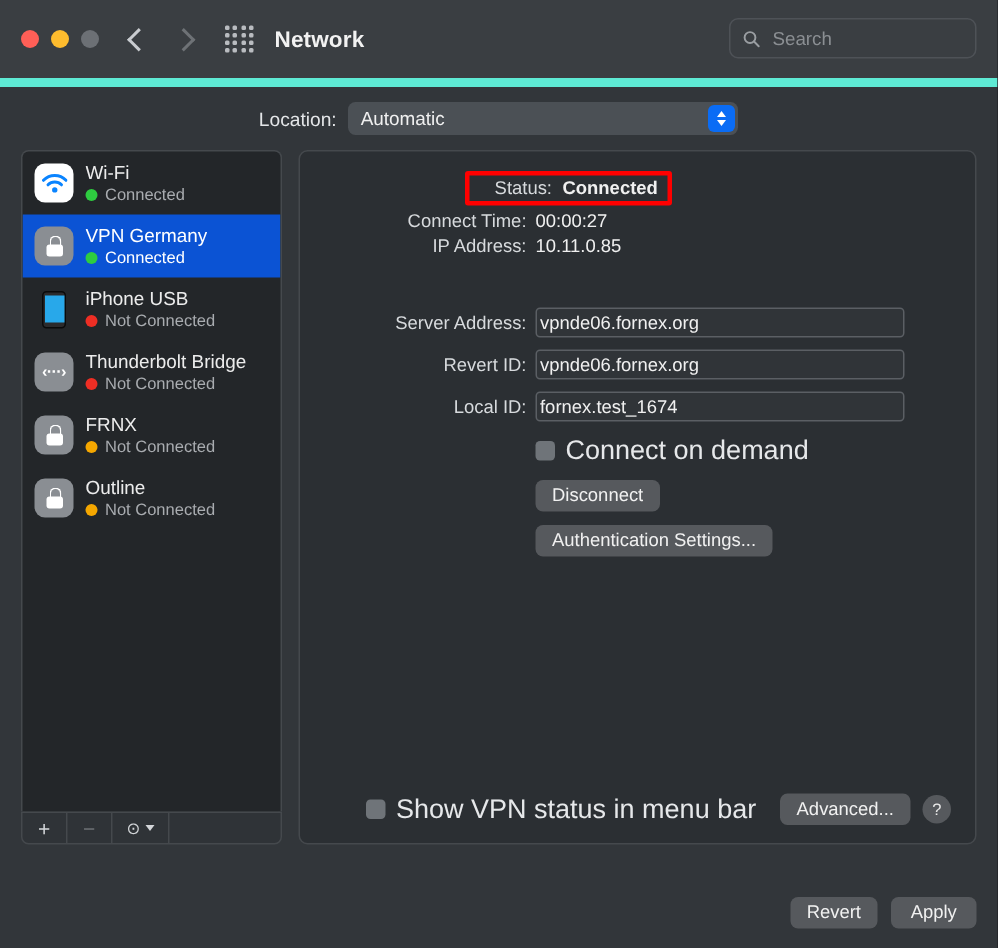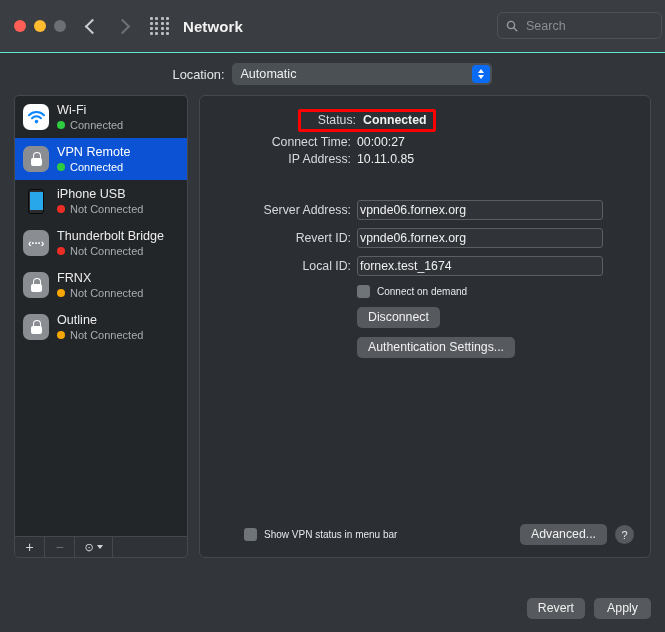--- a/index.html
+++ b/index.html
@@ -21,21 +21,21 @@
     height: 632px;
     background: #32363a;
     box-sizing: border-box;
   }
 
   
   .titlebar {
     position: relative;
     height: 52px;
     background: #3a3e42;
-    border-bottom: 1px solid #5eead4;
+    border-bottom: 6px solid #5eead4;
     display: flex;
     align-items: center;
     padding: 0 14px;
   }
   .traffic {
     display: flex;
     align-items: center;
     gap: 8px;
     margin-right: 18px;
   }
@@ -89,21 +89,21 @@
   }
   .win-title {
     font-size: 15px;
     font-weight: bold;
     color: #f2f2f2;
     letter-spacing: 0.1px;
   }
 
   .searchbox {
     position: absolute;
-    right: 3px;
+    right: 14px;
     top: 12px;
     width: 165px;
     height: 27px;
     border: 1px solid #4e5257;
     border-radius: 6px;
     background: #3a3e42;
     display: flex;
     align-items: center;
     padding: 0 8px;
     box-sizing: border-box;
@@ -339,21 +339,21 @@
   }
   .kv-value.bold { font-weight: bold; }
   .status-highlight {
     border: 3px solid #ff0000;
     border-radius: 2px;
     display: inline-flex;
     align-items: center;
     padding: 1px 6px 2px 2px;
     margin-left: -2px;
     position: relative;
-    left: 0;
+    left: 12px;
   }
   .status-highlight .kv-label { width: 60px; padding-right: 7px; }
 
   .form-block { margin-top: 34px; }
   .frow {
     display: flex;
     align-items: center;
     margin-bottom: 8px;
   }
   .frow .kv-label { width: 157px; }
@@ -376,21 +376,21 @@
     margin-left: 157px;
     margin-bottom: 7px;
     gap: 7px;
   }
   .chk {
     width: 13px; height: 13px;
     background: #6f7479;
     border-radius: 3px;
     flex: 0 0 auto;
   }
-  .chk-label { font-size: 10px; color: #e6e8ea; }
+  .chk-label { font-size: 18px; color: #e6e8ea; }
 
   .btn {
     background: #56595d;
     color: #f1f1f1;
     border: none;
     border-radius: 5px;
     font-size: 12.3px;
     font-family: "Liberation Sans", sans-serif;
     padding: 3px 11px;
     height: 21px;
@@ -524,21 +524,21 @@
         <div class="svc selected">
           <div class="svc-icon">
             <div class="rsq gray">
                 <span class="lockglyph">
                   <span class="shackle"></span>
                   <span class="bodyb"></span>
                 </span>
               </div>
           </div>
           <div class="svc-text">
-            <span class="svc-name">VPN Remote</span>
+            <span class="svc-name">VPN Germany</span>
             <span class="svc-status">
               <span class="dot green"></span>
               <span>Connected</span>
             </span>
           </div>
         </div>
 
         <div class="svc">
           <div class="svc-icon">
             <div class="rsq" style="background:transparent;">

